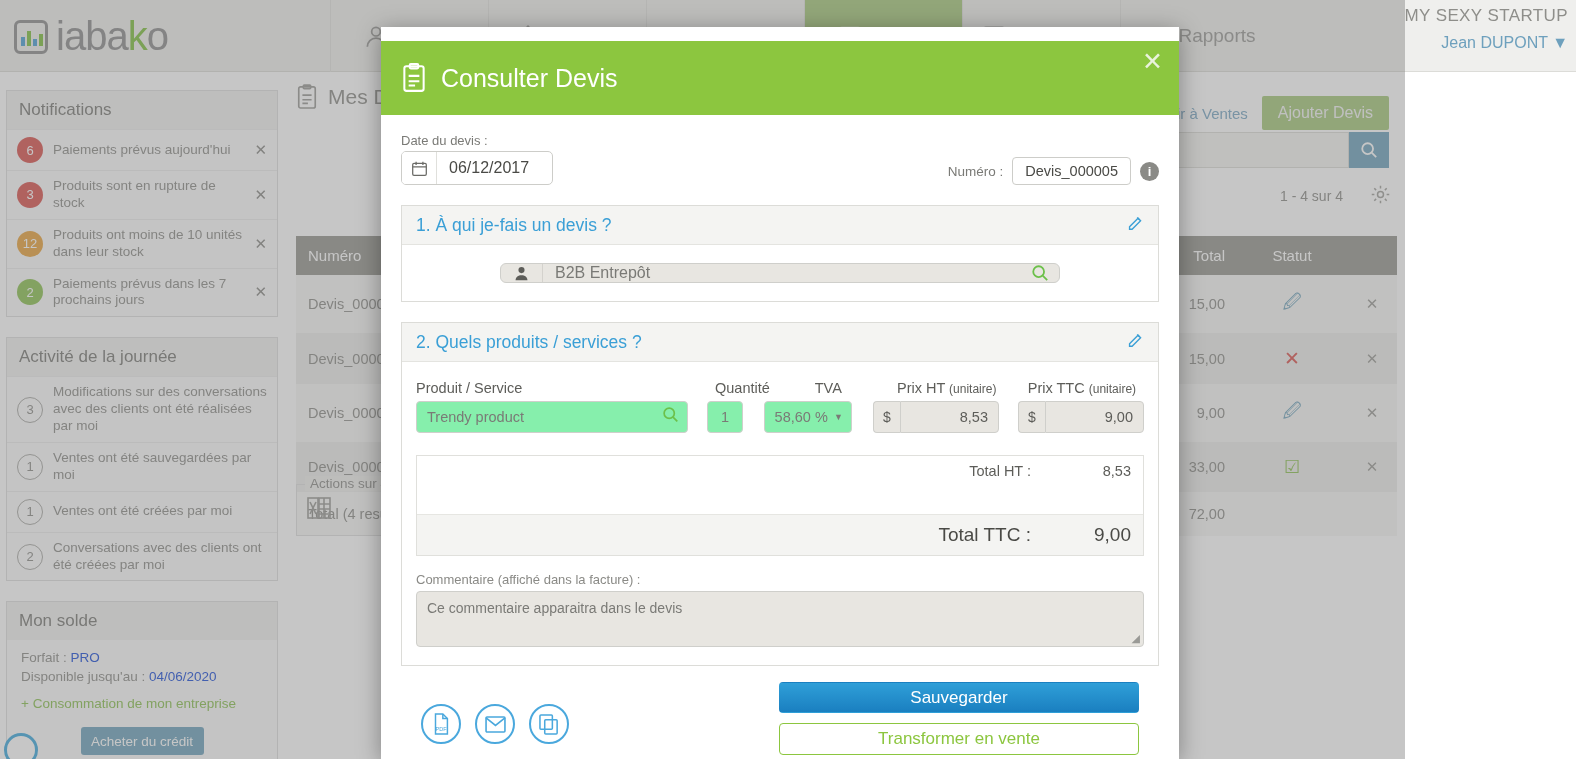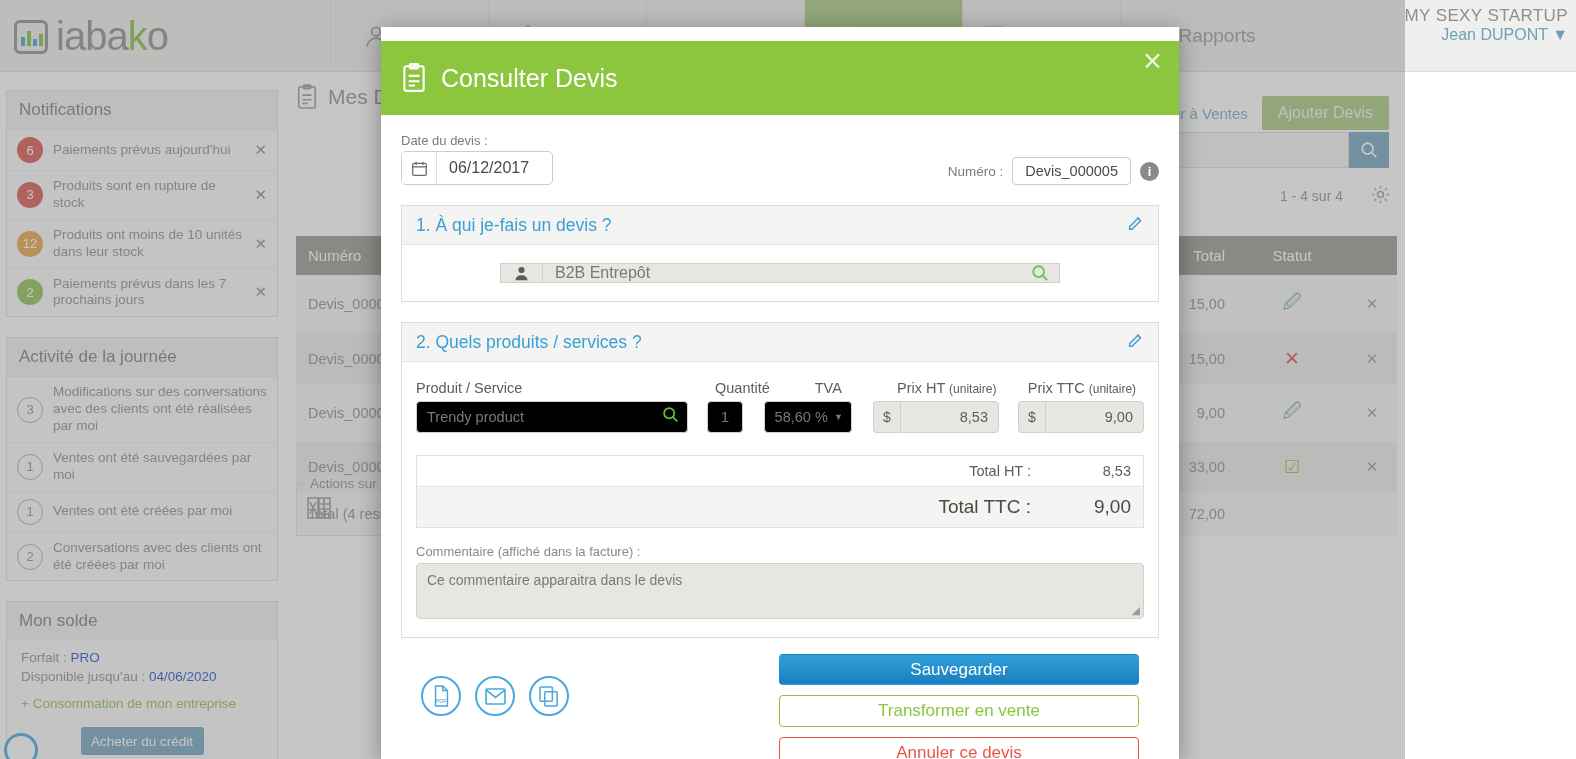--- a/index.html
+++ b/index.html
@@ -46,21 +46,21 @@
     width: 158px; height: 72px;
     display: flex; flex-direction: row; align-items: center; justify-content: center; gap: 9px;
     color: #9a9a96; font-size: 19px;
     border-left: 1px solid #e2e2de;
   }
   .navitem.active { background: #a5c97a; }
   .navicon { width: 26px; height: 26px; display:inline-block; }
 
   .brandbox { position: absolute; right: 8px; top: 6px; text-align: right; }
   .brandname { font-size: 17px; color: #8e8e8a; letter-spacing: .4px; }
-  .username { font-size: 16px; color: #6ea0bd; }
+  .username { font-size: 16px; color: #6ea0bd; margin-top: 8px; }
 
   
   .sidebar { position: absolute; left: 6px; top: 90px; width: 272px; }
   .panel {
     border: 1px solid #dedede; background: #fbfbfb; margin-bottom: 20px;
   }
   .panel-head {
     background: #f2f2f0; padding: 9px 12px; font-size: 17px; color: #7a7a76;
   }
   .notif-row {
@@ -168,38 +168,38 @@
     background: #f4f4f2; padding: 8px 14px; display: flex; align-items: center; justify-content: space-between;
     border-bottom: 1px solid #e4e4e0;
   }
   .section-title { color: #3a9fd6; font-size: 17.5px; }
   .pencil { color: #3a9fd6; font-size: 17px; }
   .section-body { padding: 18px 14px; }
 
   .client-row { display: flex; justify-content: center; }
   .client-field {
     display: flex; align-items: stretch; width: 560px;
-    border: 1px solid #cfcfcb; border-radius: 0; background: #e8e6e1; overflow: hidden;
+    border: 1px solid #cfcfcb; border-radius: 6px; background: #e8e6e1; overflow: hidden;
   }
   .client-field .person { width: 42px; display: flex; align-items: center; justify-content: center; font-size: 19px; color: #5d5d59; border-right: 1px solid #d4d2cd; }
   .client-field .cv { flex: 1; display: flex; align-items: center; padding: 0 12px; font-size: 16px; color: #7a7a76; }
   .client-field .mag { width: 38px; display: flex; align-items: center; justify-content: center; color: #6cc04a; font-size: 18px; }
 
   
   .prod-head { display: flex; align-items: flex-end; gap: 0; font-size: 14.5px; color: #5d5d59; }
   .ph-prod { width: 293px; }
   .ph-qty  { width: 60px; text-align: center; margin-left: 8px;}
   .ph-tva  { width: 94px; text-align: center; margin-left: 10px; }
   .ph-ht   { width: 126px; text-align: center; margin-left: 10px; }
   .ph-ttc  { width: 126px; text-align: center; margin-left: 11px; }
   .ph-small { font-size: 12px; }
 
   .prod-row { display: flex; align-items: center; margin-top: 5px; }
   .inp {
-    background: #000000; border: 1px solid #cfcfcb; border-radius: 4px; height: 32px;
+    background: #86efac; border: 1px solid #cfcfcb; border-radius: 4px; height: 32px;
     display: flex; align-items: center; font-size: 14.5px; color: #7a7a76;
   }
   .f-prod { width: 293px; padding: 0 8px 0 10px; justify-content: space-between; }
   .f-prod .mag { color: #6cc04a; font-size: 17px; }
   .f-qty { width: 38px; margin-left: 19px; justify-content: center; }
   .f-tva { width: 94px; margin-left: 21px; justify-content: space-between; padding: 0 8px 0 10px; }
   .f-tva .car { font-size: 9px; color: #7a7a76; }
   .f-money { margin-left: 21px; display: flex; align-items: stretch; }
   .f-money .cur {
     width: 27px; background: #e8e6e1; border: 1px solid #cfcfcb; border-right: none;
@@ -208,21 +208,21 @@
   }
   .f-money .val {
     width: 99px; background: #e8e6e1; border: 1px solid #cfcfcb; border-radius: 0 4px 4px 0;
     display: flex; align-items: center; justify-content: flex-end; padding-right: 10px;
     font-size: 14.5px; color: #5d5d59; height: 32px;
   }
   .f-money.t2 { margin-left: 19px; }
 
   .totals { margin-top: 22px; border: 1px solid #e0e0dc; }
   .tr1 { display: flex; justify-content: flex-end; align-items: center; background: #fff; padding: 7px 12px; }
-  .tr2 { display: flex; justify-content: flex-end; align-items: center; background: #f4f4f2; padding: 9px 12px; border-top: 1px solid #e6e6e2; }
+  .tr2 { display: flex; justify-content: flex-end; align-items: center; background: #f4f4f2; padding: 9px 12px; border-top: 1px solid #e6e6e2; margin-top: 28px; }
   .tr1 .lb { font-size: 14.5px; color: #5d5d59; }
   .tr1 .vl { font-size: 14.5px; color: #5d5d59; width: 100px; text-align: right; }
   .tr2 .lb { font-size: 19px; color: #4a4a46; }
   .tr2 .vl { font-size: 19px; color: #4a4a46; width: 100px; text-align: right; }
 
   .comment-lbl { margin-top: 16px; font-size: 13px; color: #8a8a86; }
   .comment-box {
     margin-top: 4px; height: 56px; background: #e8e6e1; border: 1px solid #cfcfcb; border-radius: 4px;
     padding: 8px 10px; font-size: 14px; color: #7a7a76; position: relative;
   }

